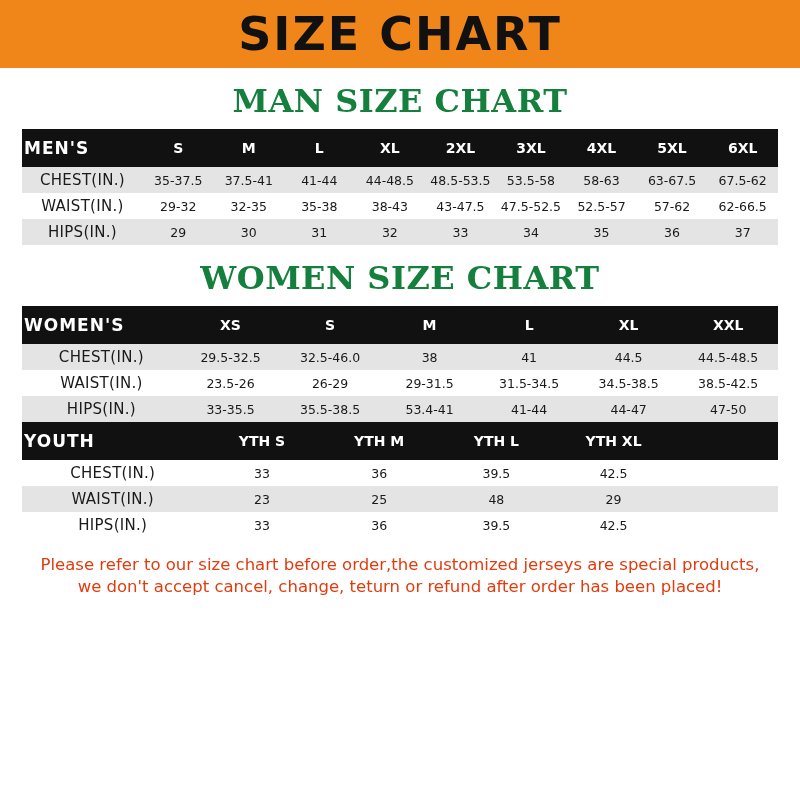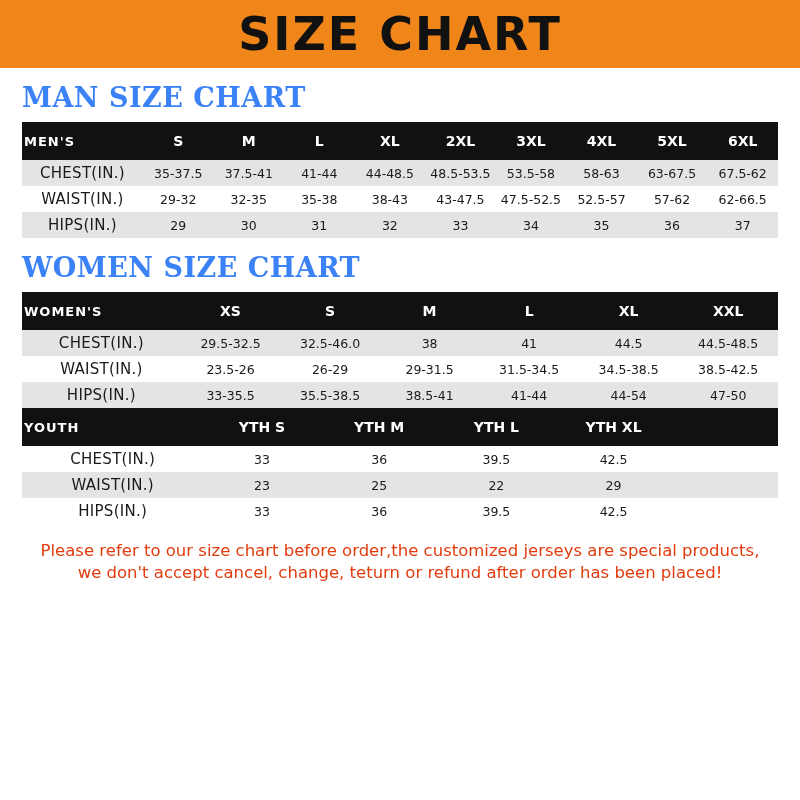--- a/index.html
+++ b/index.html
@@ -31,25 +31,25 @@
     font-weight: bold;
     font-size: 46px;
     letter-spacing: 2px;
     color: #111111;
     line-height: 1;
   }
   .section {
     padding: 0 22px;
   }
   .section-title {
-    text-align: left;
+    text-align: center;
     font-family: "DejaVu Serif", serif;
     font-weight: bold;
-    font-size: 27px;
-    color: #3b82f6;
+    font-size: 32px;
+    color: #15803d;
     letter-spacing: 0.5px;
     margin: 14px 0 9px 0;
   }
   table.size {
     width: 100%;
     border-collapse: collapse;
     table-layout: fixed;
   }
   table.size th, table.size td {
     text-align: center;
@@ -61,21 +61,21 @@
   }
   table.size thead th {
     background: #111111;
     color: #ffffff;
     font-size: 14px;
     font-weight: bold;
     height: 38px;
   }
   table.size thead th.rowlabel {
     text-align: left;
-    font-size: 13px;
+    font-size: 17px;
     letter-spacing: 1px;
   }
   table.size tbody tr.odd td { background: #e4e4e4; }
   table.size tbody tr.even td { background: #ffffff; }
   table.size tbody td.rowlabel {
     font-size: 15px;
     text-align: center;
     letter-spacing: 0.3px;
   }
   .men-wrap thead th.rowlabel { font-size: 17px; }
@@ -187,23 +187,23 @@
           <td>26-29</td>
           <td>29-31.5</td>
           <td>31.5-34.5</td>
           <td>34.5-38.5</td>
           <td>38.5-42.5</td>
         </tr>
         <tr class="odd">
           <td class="rowlabel">HIPS(IN.)</td>
           <td>33-35.5</td>
           <td>35.5-38.5</td>
-          <td>38.5-41</td>
+          <td>53.4-41</td>
           <td>41-44</td>
-          <td>44-54</td>
+          <td>44-47</td>
           <td>47-50</td>
         </tr>
       </tbody>
     </table>
   </div>
 
   <div class="section">
     <table class="size">
       <thead>
         <tr>
@@ -221,21 +221,21 @@
           <td>33</td>
           <td>36</td>
           <td>39.5</td>
           <td>42.5</td>
           <td></td>
         </tr>
         <tr class="odd">
           <td class="rowlabel">WAIST(IN.)</td>
           <td>23</td>
           <td>25</td>
-          <td>22</td>
+          <td>48</td>
           <td>29</td>
           <td></td>
         </tr>
         <tr class="even">
           <td class="rowlabel">HIPS(IN.)</td>
           <td>33</td>
           <td>36</td>
           <td>39.5</td>
           <td>42.5</td>
           <td></td>

